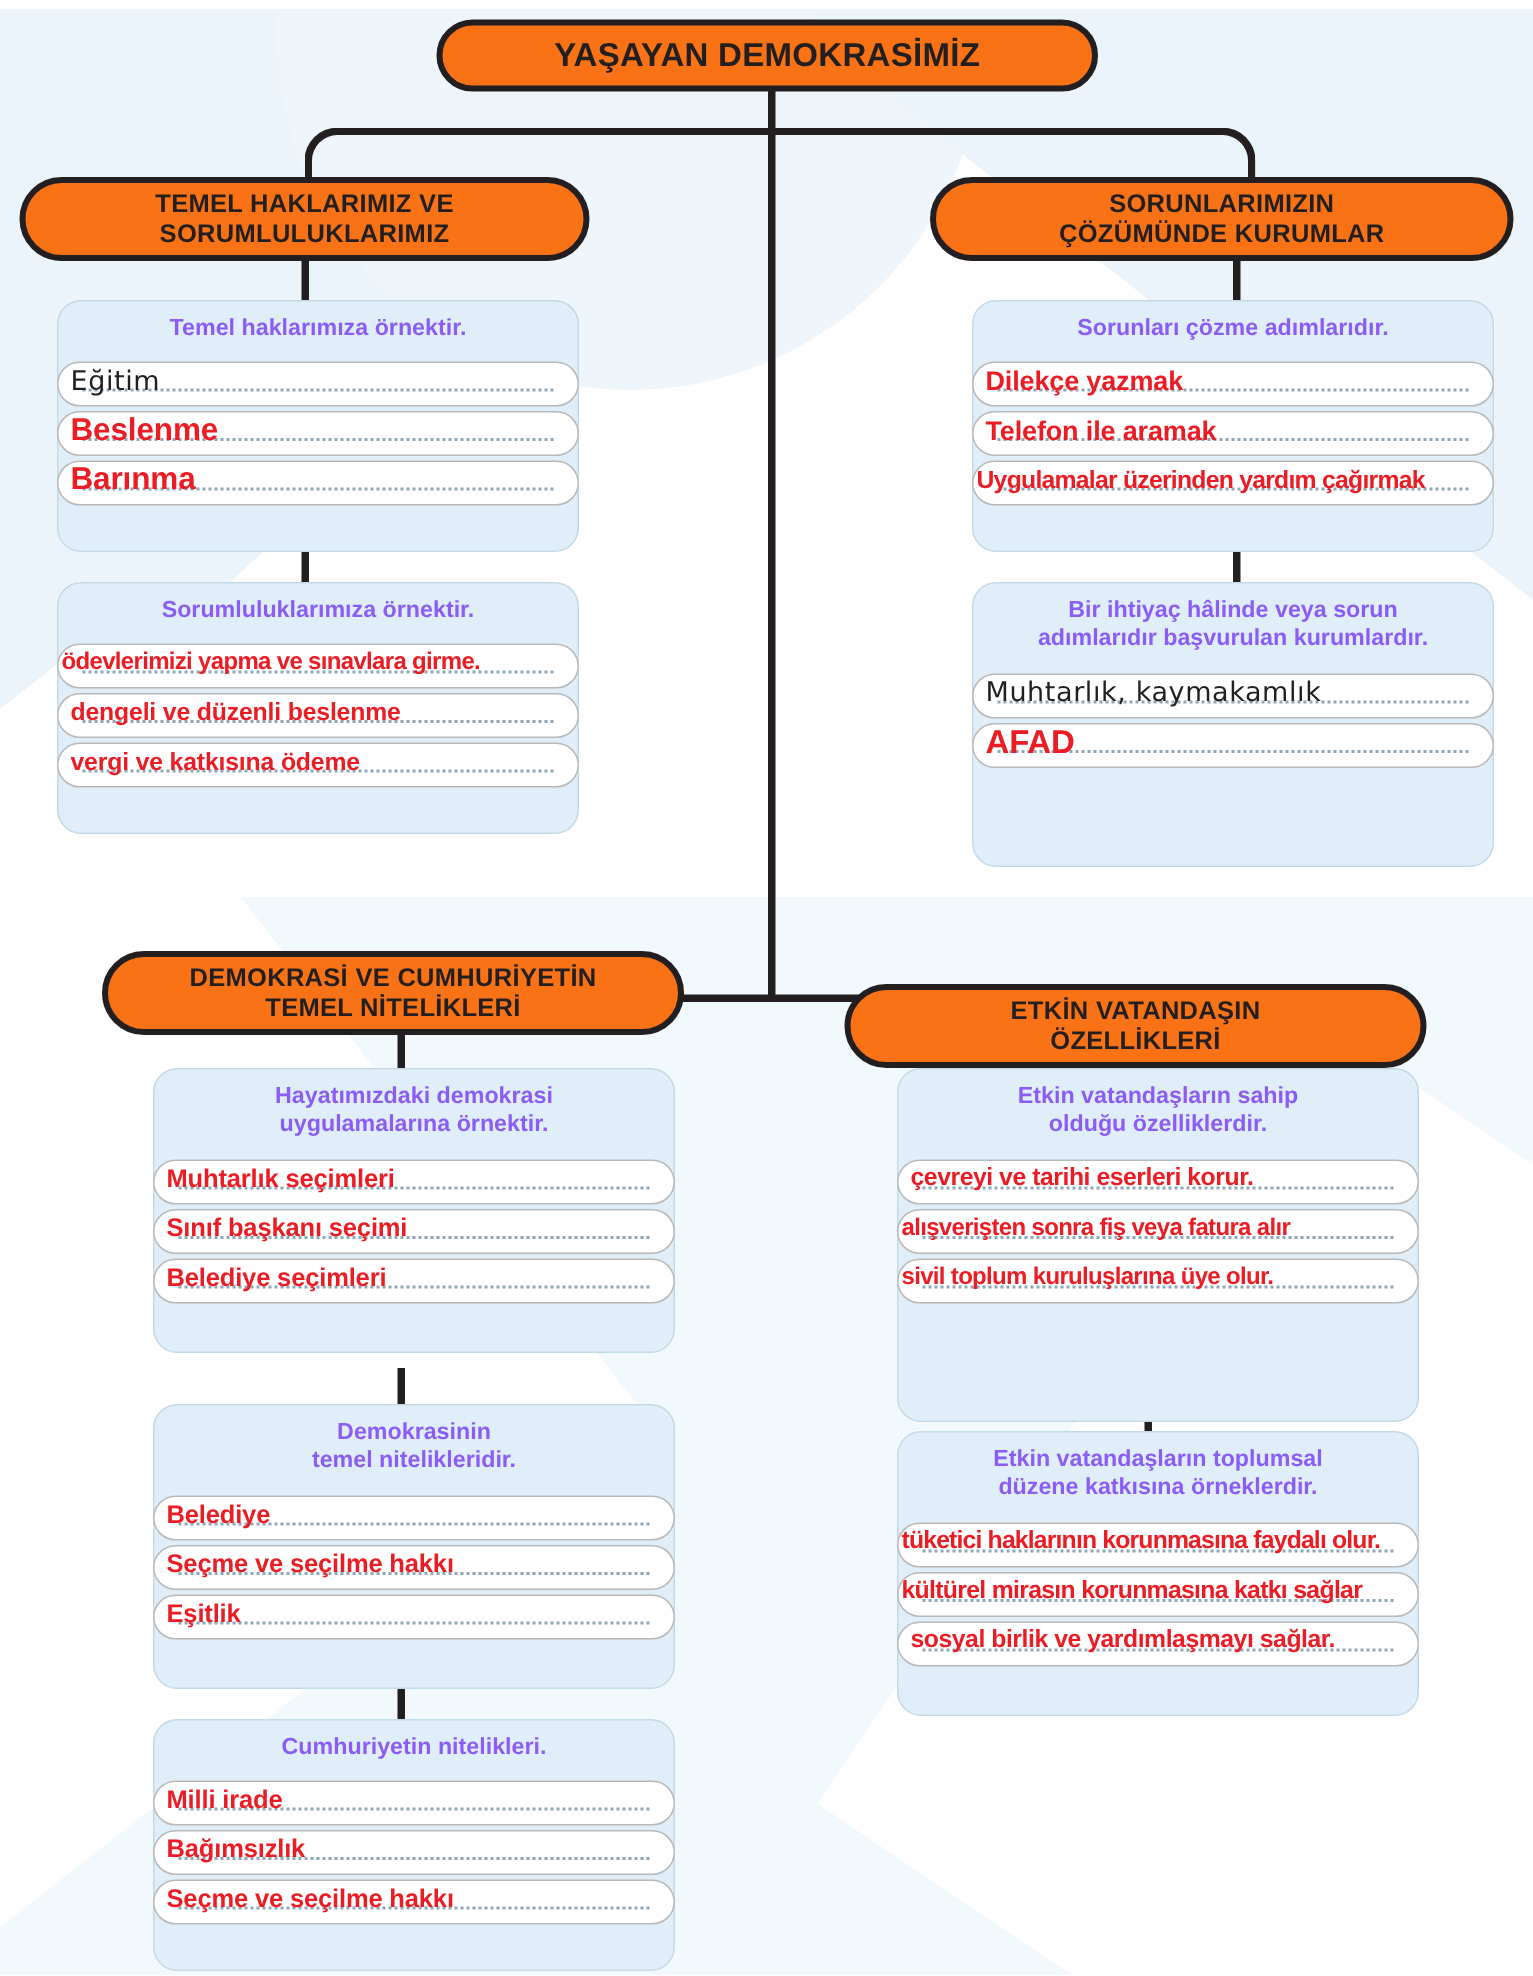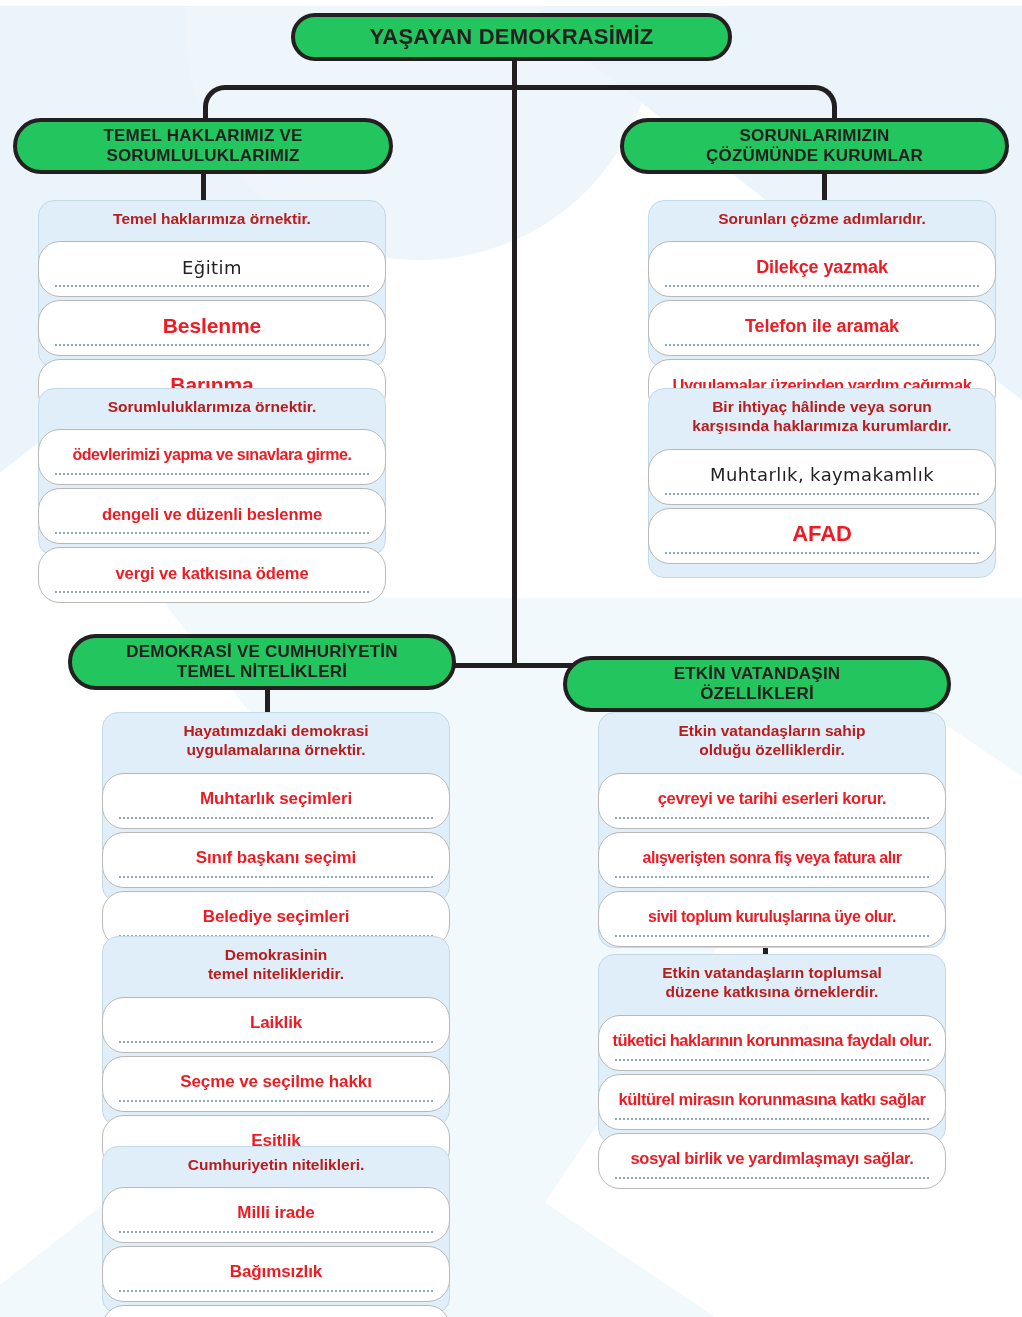--- a/index.html
+++ b/index.html
@@ -87,21 +87,21 @@
     border-top-left-radius: 22px;
     border-top-right-radius: 22px;
     z-index: 2;
     background: transparent;
   }
 
   
   .node {
     position: absolute;
     box-sizing: border-box;
-    background: #22c55e;
+    background: #f97316;
     border: 4px solid #231f20;
     border-radius: 40px;
     display: flex;
     align-items: center;
     justify-content: center;
     text-align: center;
     font-weight: bold;
     color: #231f20;
     z-index: 5;
     letter-spacing: .2px;
@@ -125,39 +125,38 @@
     border-radius: 16px;
     z-index: 1;
   }
   .group-head {
     position: relative;
     z-index: 2;
     box-sizing: border-box;
     text-align: center;
     font-weight: bold;
     font-size: 15.5px;
-    color: #b91c1c;
+    color: #8b5cf6;
     line-height: 1.25;
     padding: 9px 26px 10px 26px;
   }
   .pill-stack {
     position: relative;
     z-index: 2;
   }
   .pill {
     position: relative;
     box-sizing: border-box;
     background: #ffffff;
     border: 1px solid #b9b9b9;
     border-radius: 22px;
-    height: 56px;
+    height: 30px;
     margin-top: 3px;
     display: flex;
     align-items: center;
-    justify-content: center;
     overflow: hidden;
   }
   .pill-line {
     position: absolute;
     left: 16px;
     right: 16px;
     bottom: 9px;
     border-bottom: 2.5px dotted #8fa6b5;
     height: 0;
   }
@@ -282,21 +281,21 @@
       <div class="pill">
         <span class="pill-line"></span>
         <span class="pill-text overflow" style="font-size:16.5px;letter-spacing:-.5px;">Uygulamalar üzerinden yardım çağırmak</span>
       </div>
     </div>
   </div>
 
   <div class="group" style="left:648px; top:388px; width:348px;">
     <div class="group-card" style="height:190px;"></div>
     <div class="group-head" style="white-space:pre-line;">Bir ihtiyaç hâlinde veya sorun
-karşısında haklarımıza kurumlardır.</div>
+adımlarıdır başvurulan kurumlardır.</div>
     <div class="pill-stack">
       <div class="pill">
         <span class="pill-line"></span>
         <span class="pill-text hand">Muhtarlık,  kaymakamlık</span>
       </div>
       <div class="pill">
         <span class="pill-line"></span>
         <span class="pill-text" style="font-size:22px;">AFAD</span>
       </div>
     </div>
@@ -327,21 +326,21 @@
     </div>
   </div>
 
   <div class="group" style="left:102px; top:936px; width:348px;">
     <div class="group-card" style="height:190px;"></div>
     <div class="group-head" style="white-space:pre-line;">Demokrasinin
 temel nitelikleridir.</div>
     <div class="pill-stack">
       <div class="pill">
         <span class="pill-line"></span>
-        <span class="pill-text" style="font-size:17px;">Laiklik</span>
+        <span class="pill-text" style="font-size:17px;">Belediye</span>
       </div>
       <div class="pill">
         <span class="pill-line"></span>
         <span class="pill-text" style="font-size:17px;">Seçme ve seçilme hakkı</span>
       </div>
       <div class="pill">
         <span class="pill-line"></span>
         <span class="pill-text" style="font-size:17px;">Eşitlik</span>
       </div>
     </div>

